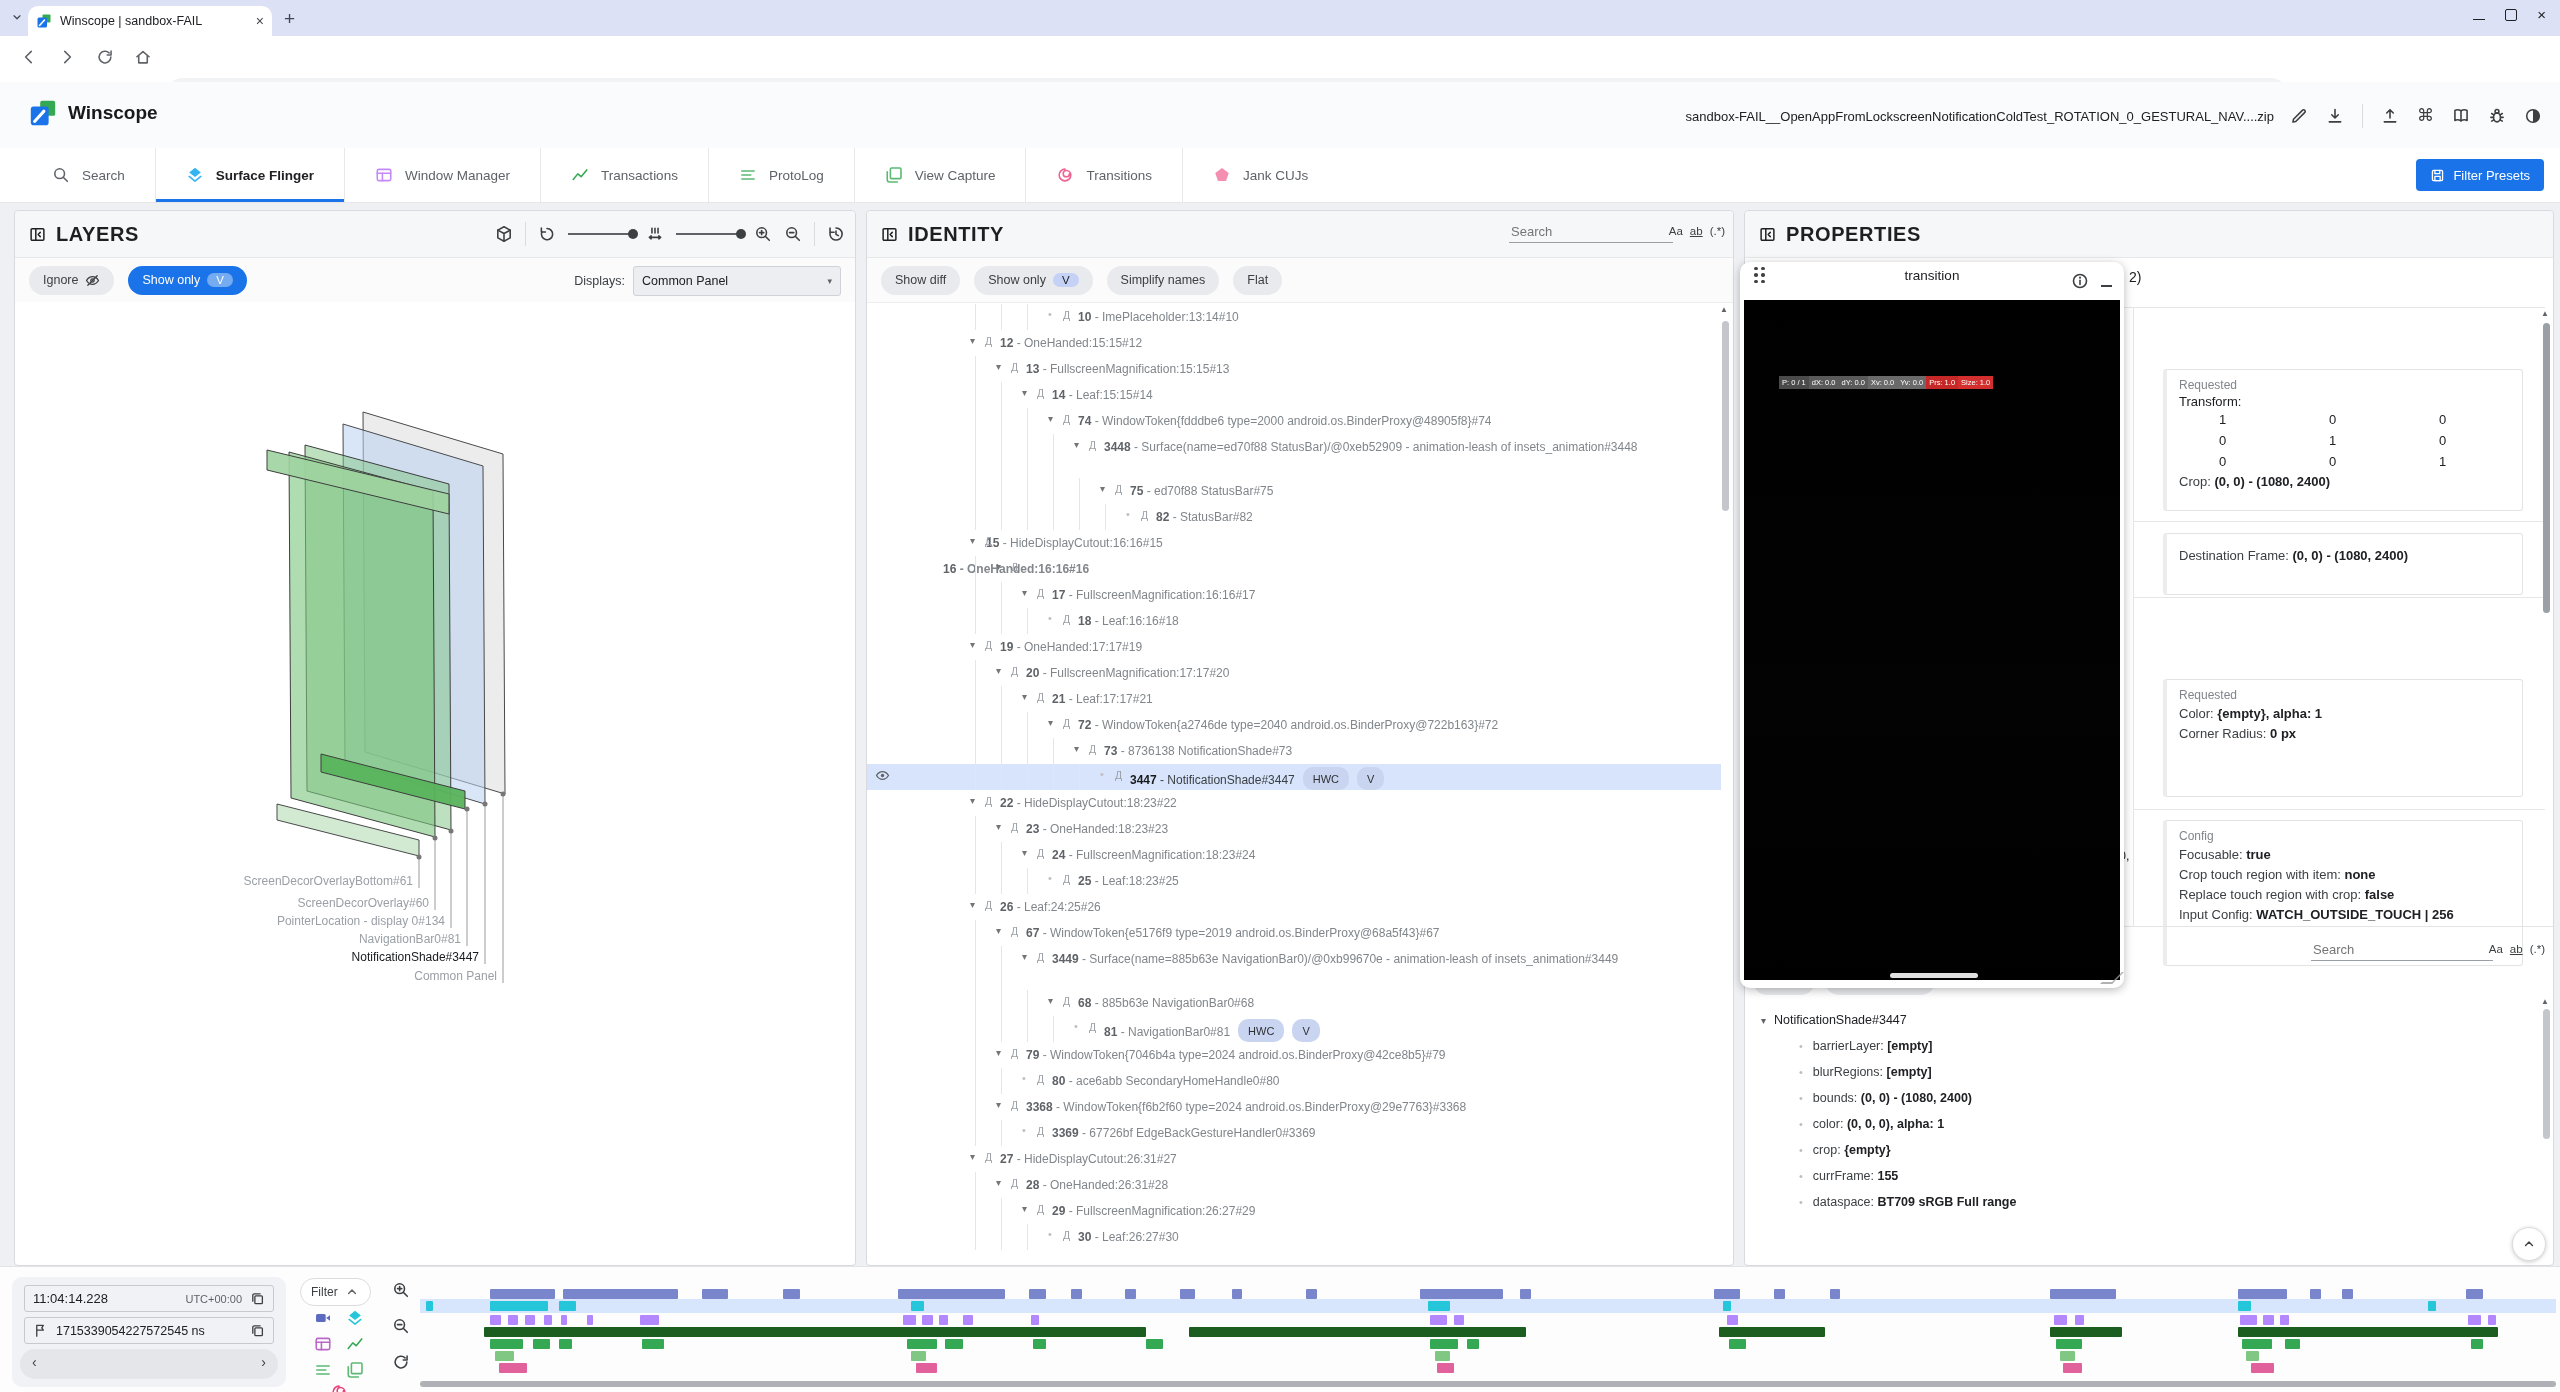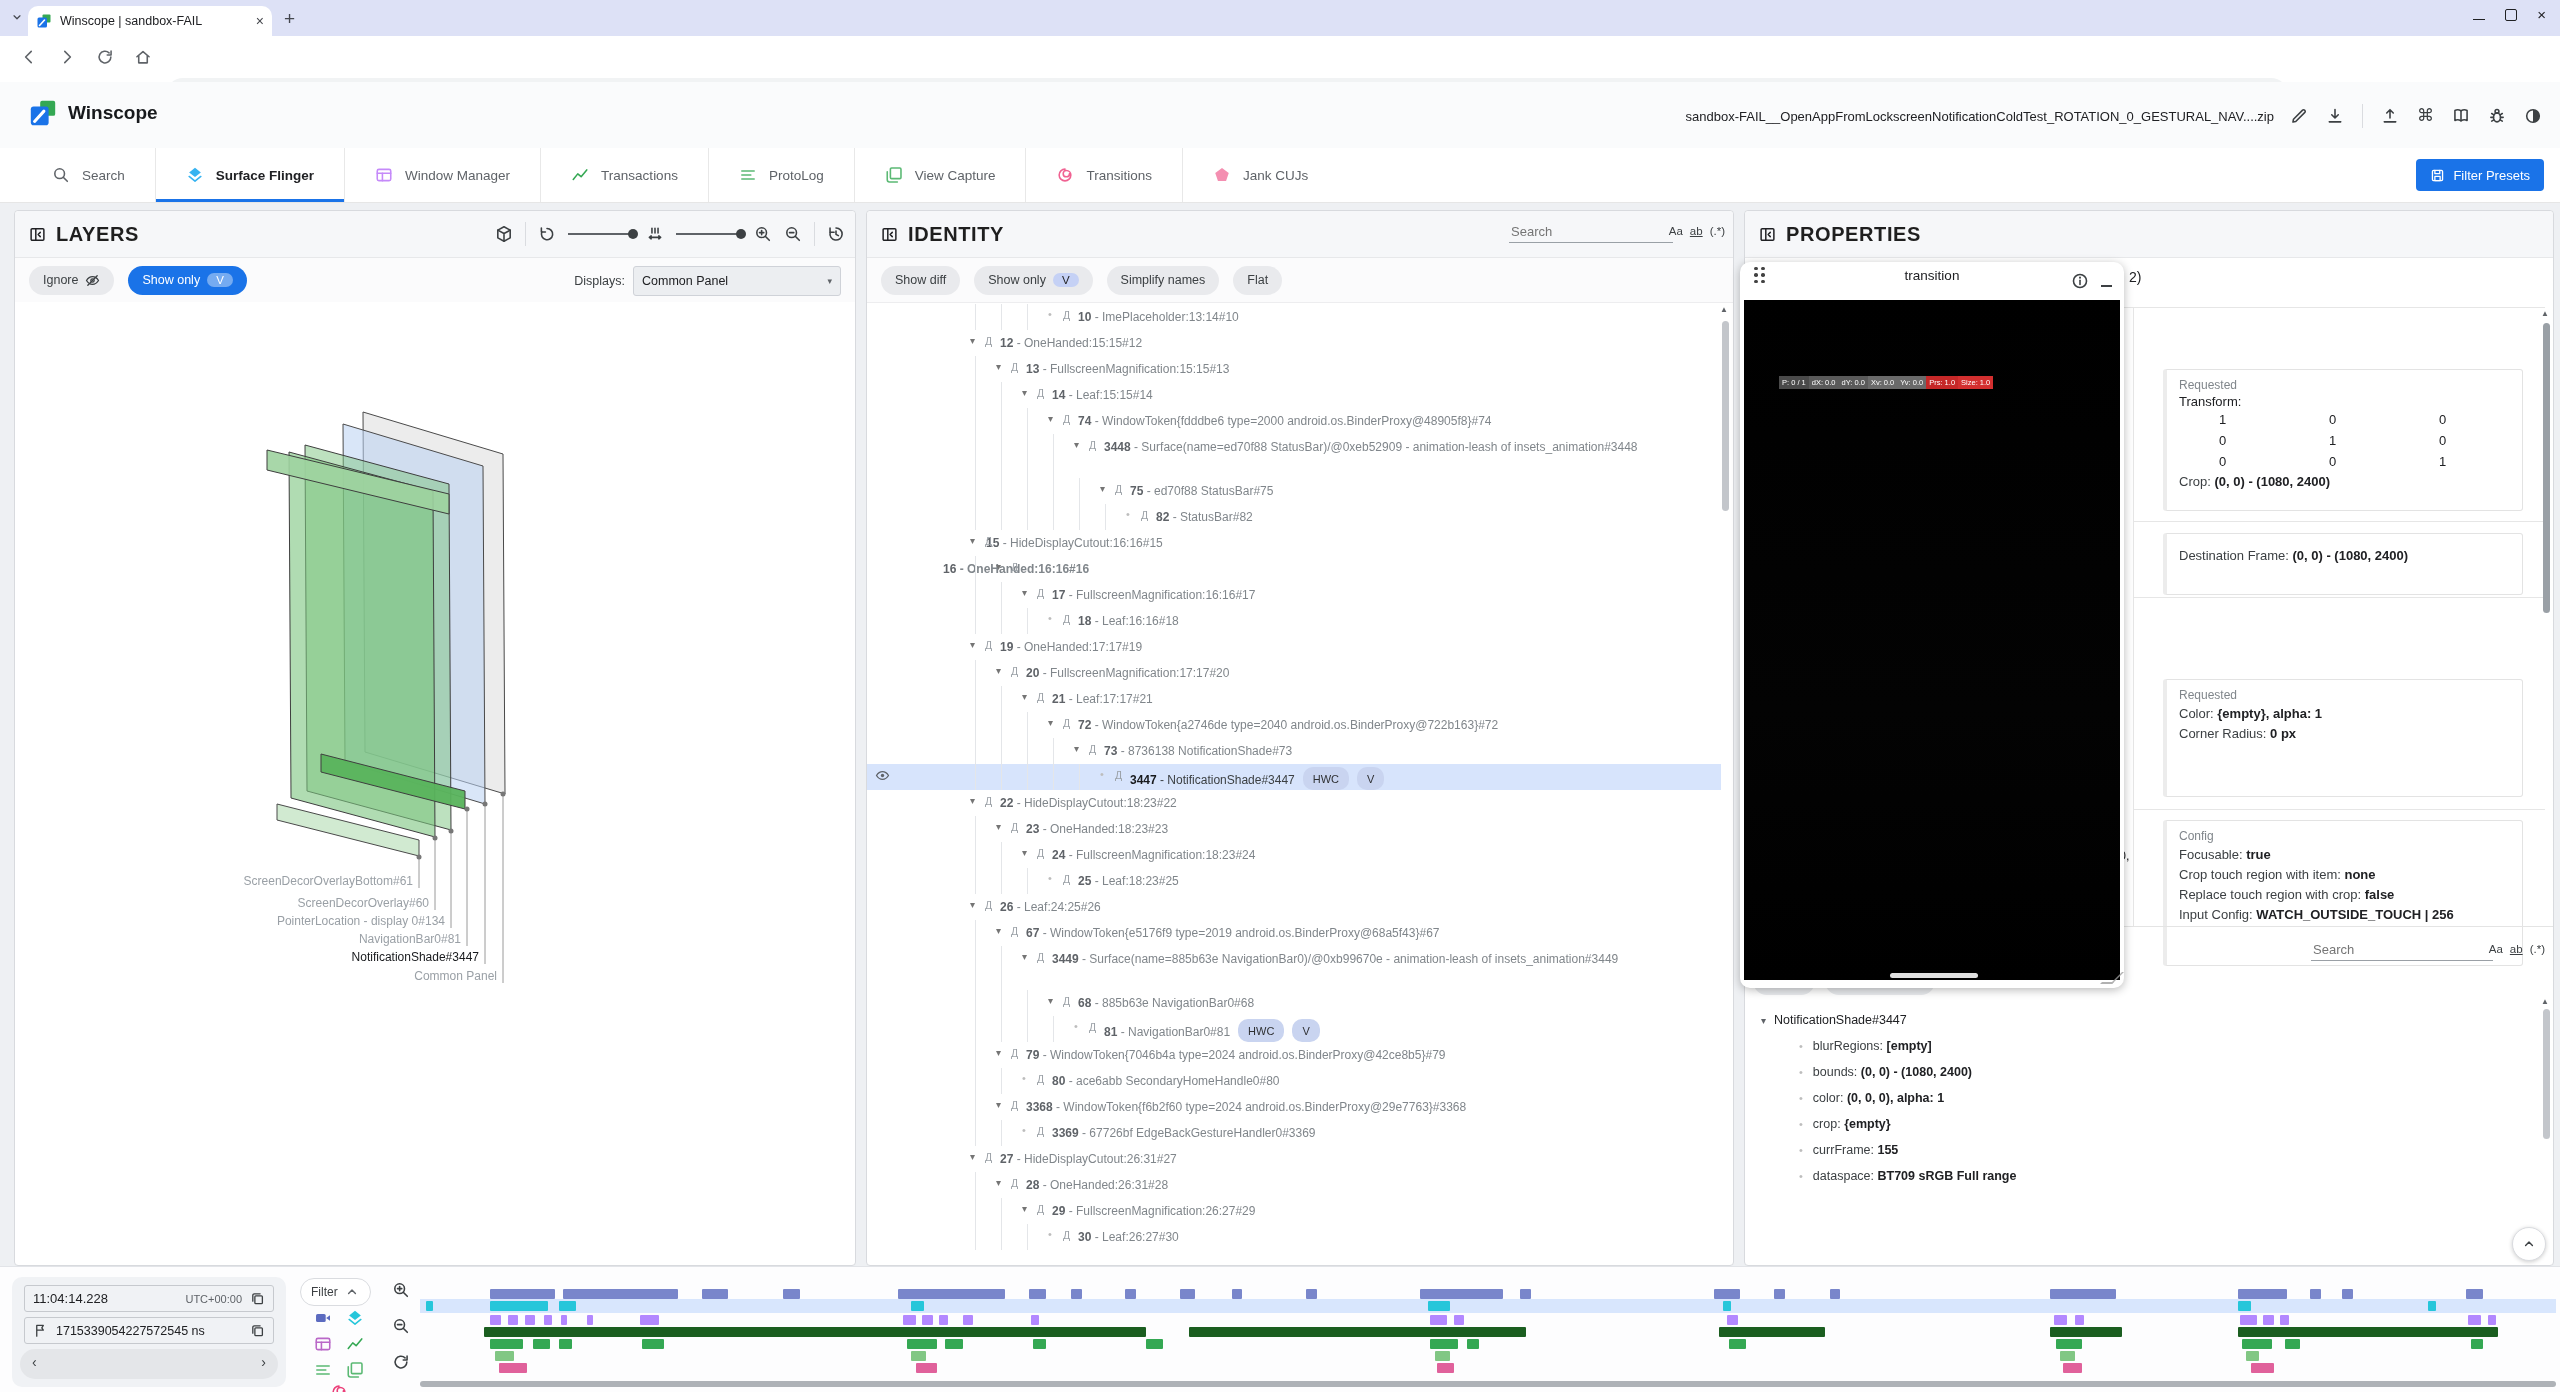--- a/index.html
+++ b/index.html
@@ -847,20 +847,21 @@
         <span class="u">ab</span>
         <span>(.*)</span>
       </span>
       <div id="proto-chips">
         <span class="chipstub" style="width:62px"></span>
         <span class="chipstub" style="width:110px"></span>
       </div>
       <div id="proto-list">
         <div class="proot"><span class="arr">▾</span><span>NotificationShade#3447</span></div>
         <div id="proto-items">
+            <div class="pitem"><span class="dot">•</span>barrierLayer: <b>[empty]</b></div>
             <div class="pitem"><span class="dot">•</span>blurRegions: <b>[empty]</b></div>
             <div class="pitem"><span class="dot">•</span>bounds: <b>(0, 0) - (1080, 2400)</b></div>
             <div class="pitem"><span class="dot">•</span>color: <b>(0, 0, 0), alpha: 1</b></div>
             <div class="pitem"><span class="dot">•</span>crop: <b>{empty}</b></div>
             <div class="pitem"><span class="dot">•</span>currFrame: <b>155</b></div>
             <div class="pitem"><span class="dot">•</span>dataspace: <b>BT709 sRGB Full range</b></div>
           </div>
       </div>
       <div class="sbar" style="top:70px;bottom:6px;right:2px">
         <span class="sbarrow" style="top:0">▲</span>

